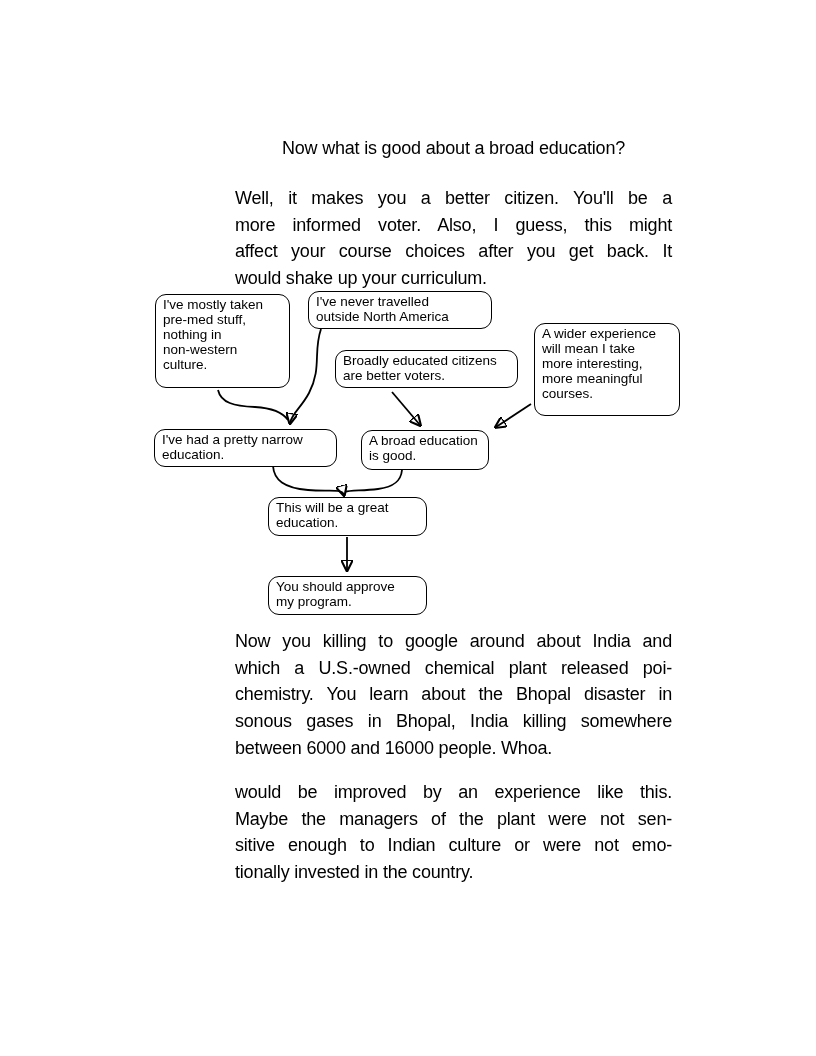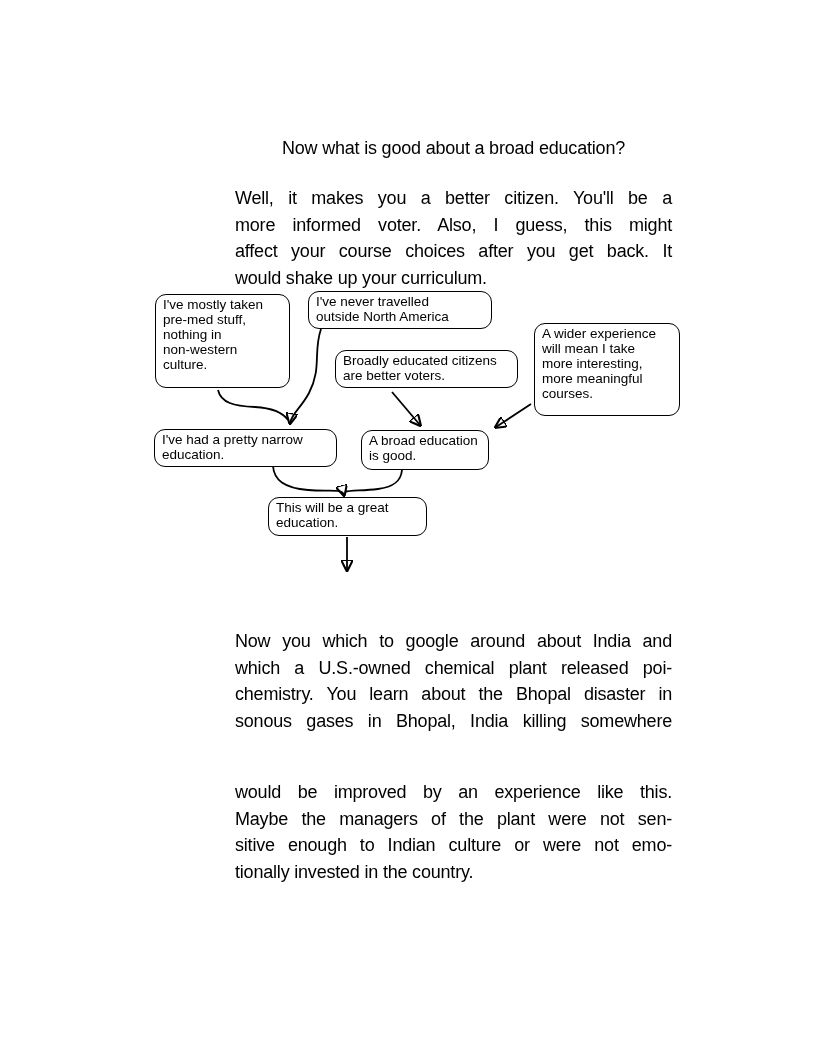--- a/index.html
+++ b/index.html
@@ -73,26 +73,29 @@
 
   <div class="dbox" style="left:154px;top:429px;width:183px;height:38px;">I've had a pretty narrow
 education.</div>
 
   <div class="dbox" style="left:361px;top:430px;width:128px;height:40px;">A broad education
 is good.</div>
 
   <div class="dbox" style="left:268px;top:497px;width:159px;height:39px;">This will be a great
 education.</div>
 
+  <div class="dbox" style="left:268px;top:576px;width:159px;height:39px;">You should approve
+my program.</div>
 
   <div class="textblock" style="top:628px;">
-    <div class="jline">Now you which to google around about India and</div>
+    <div class="jline">Now you killing to google around about India and</div>
     <div class="jline">which a U.S.-owned chemical plant released poi-</div>
     <div class="jline">chemistry. You learn about the Bhopal disaster in</div>
     <div class="jline">sonous gases in Bhopal, India killing somewhere</div>
+    <div class="jline last">between 6000 and 16000 people. Whoa.</div>
   </div>
 
   <div class="textblock" style="top:779px;">
     <div class="jline">would be improved by an experience like this.</div>
     <div class="jline">Maybe the managers of the plant were not sen-</div>
     <div class="jline">sitive enough to Indian culture or were not emo-</div>
     <div class="jline last">tionally invested in the country.</div>
   </div>
 
 </div>

